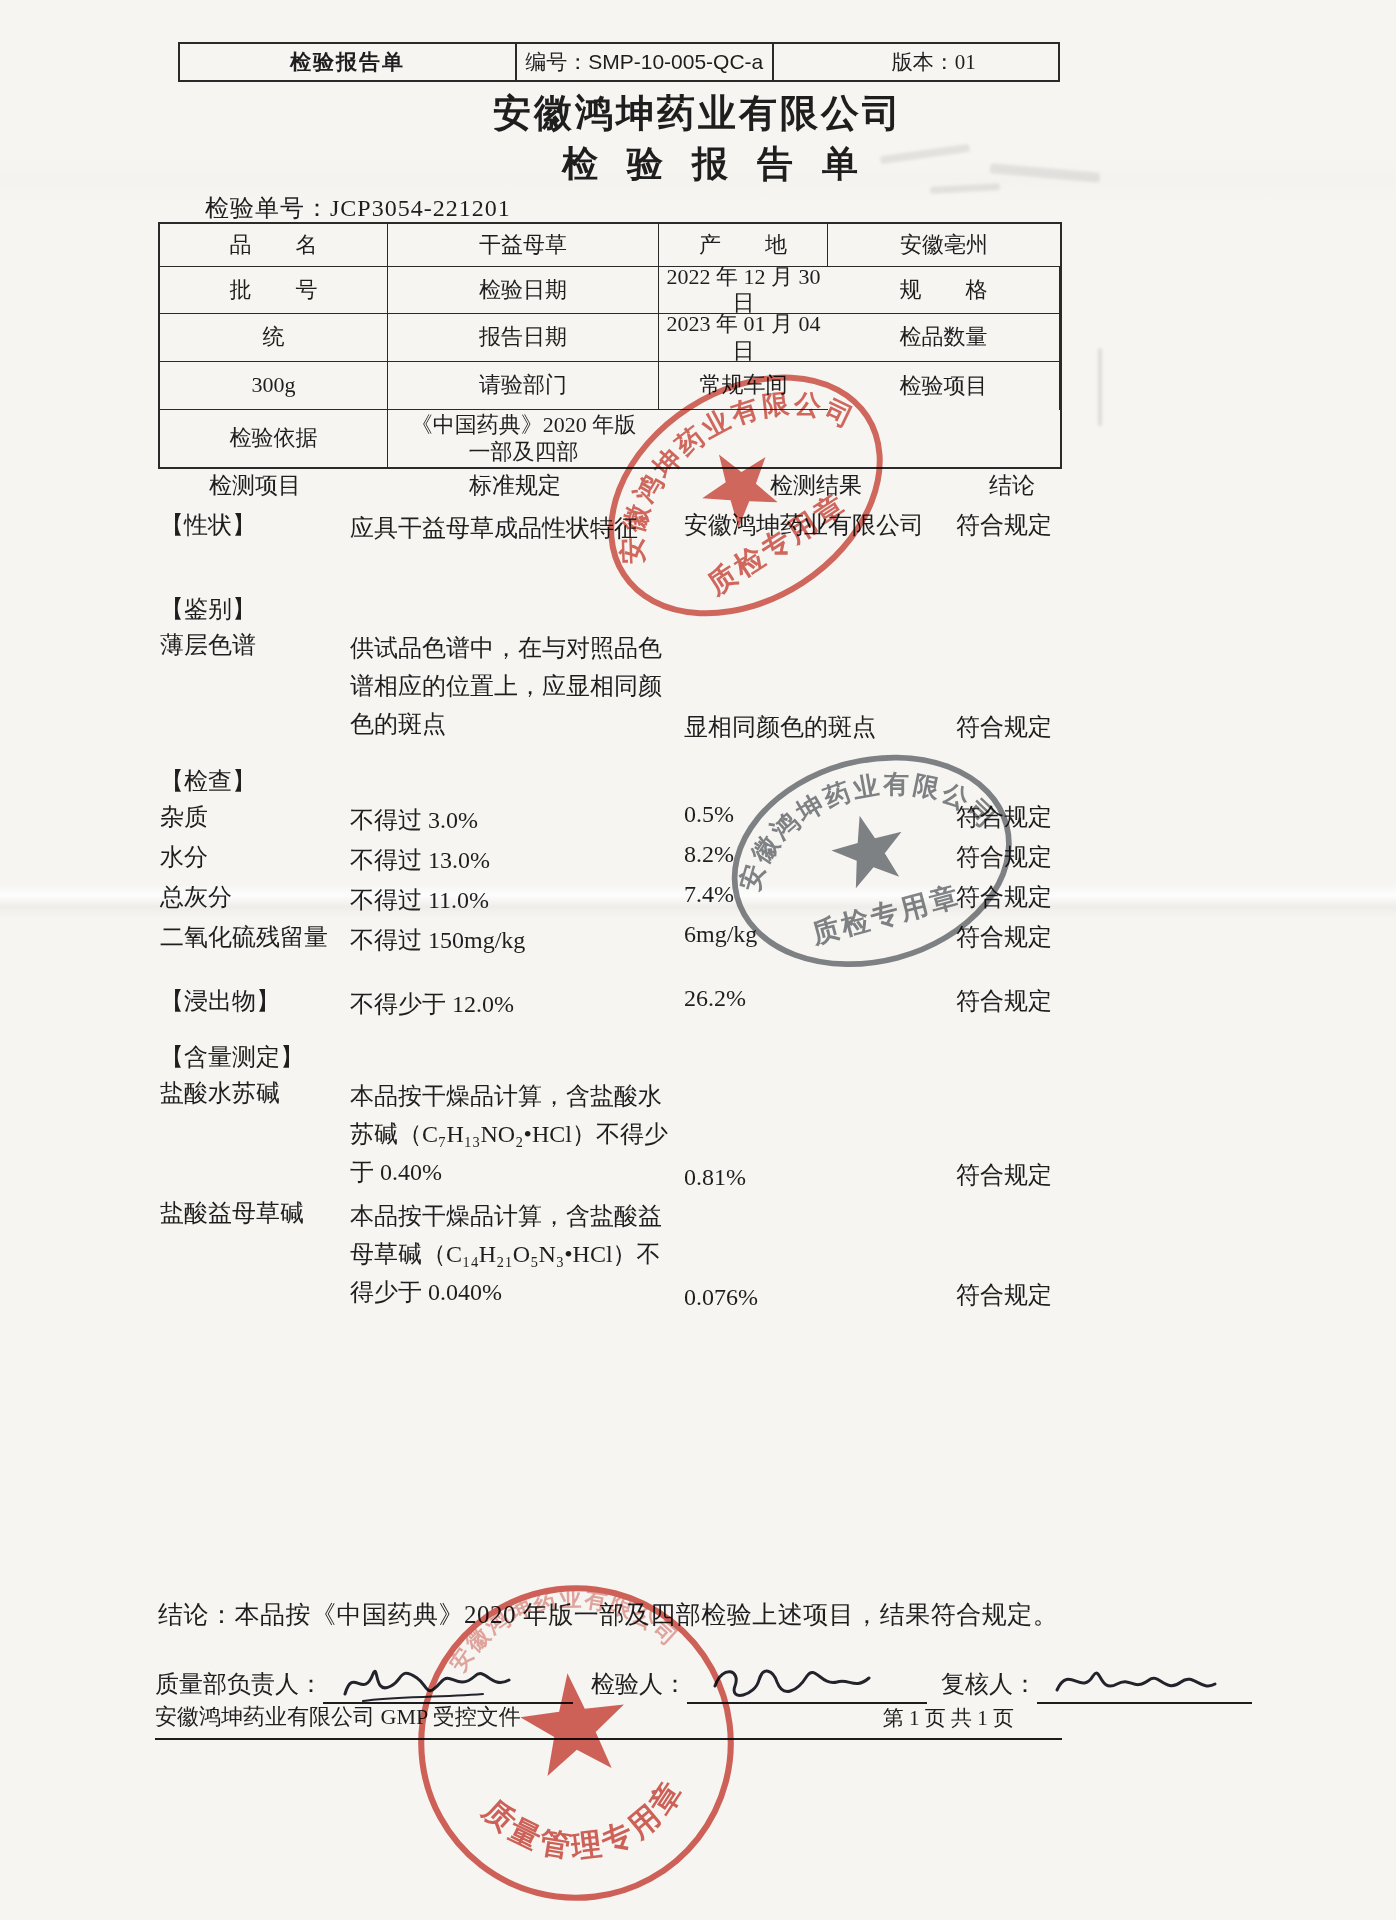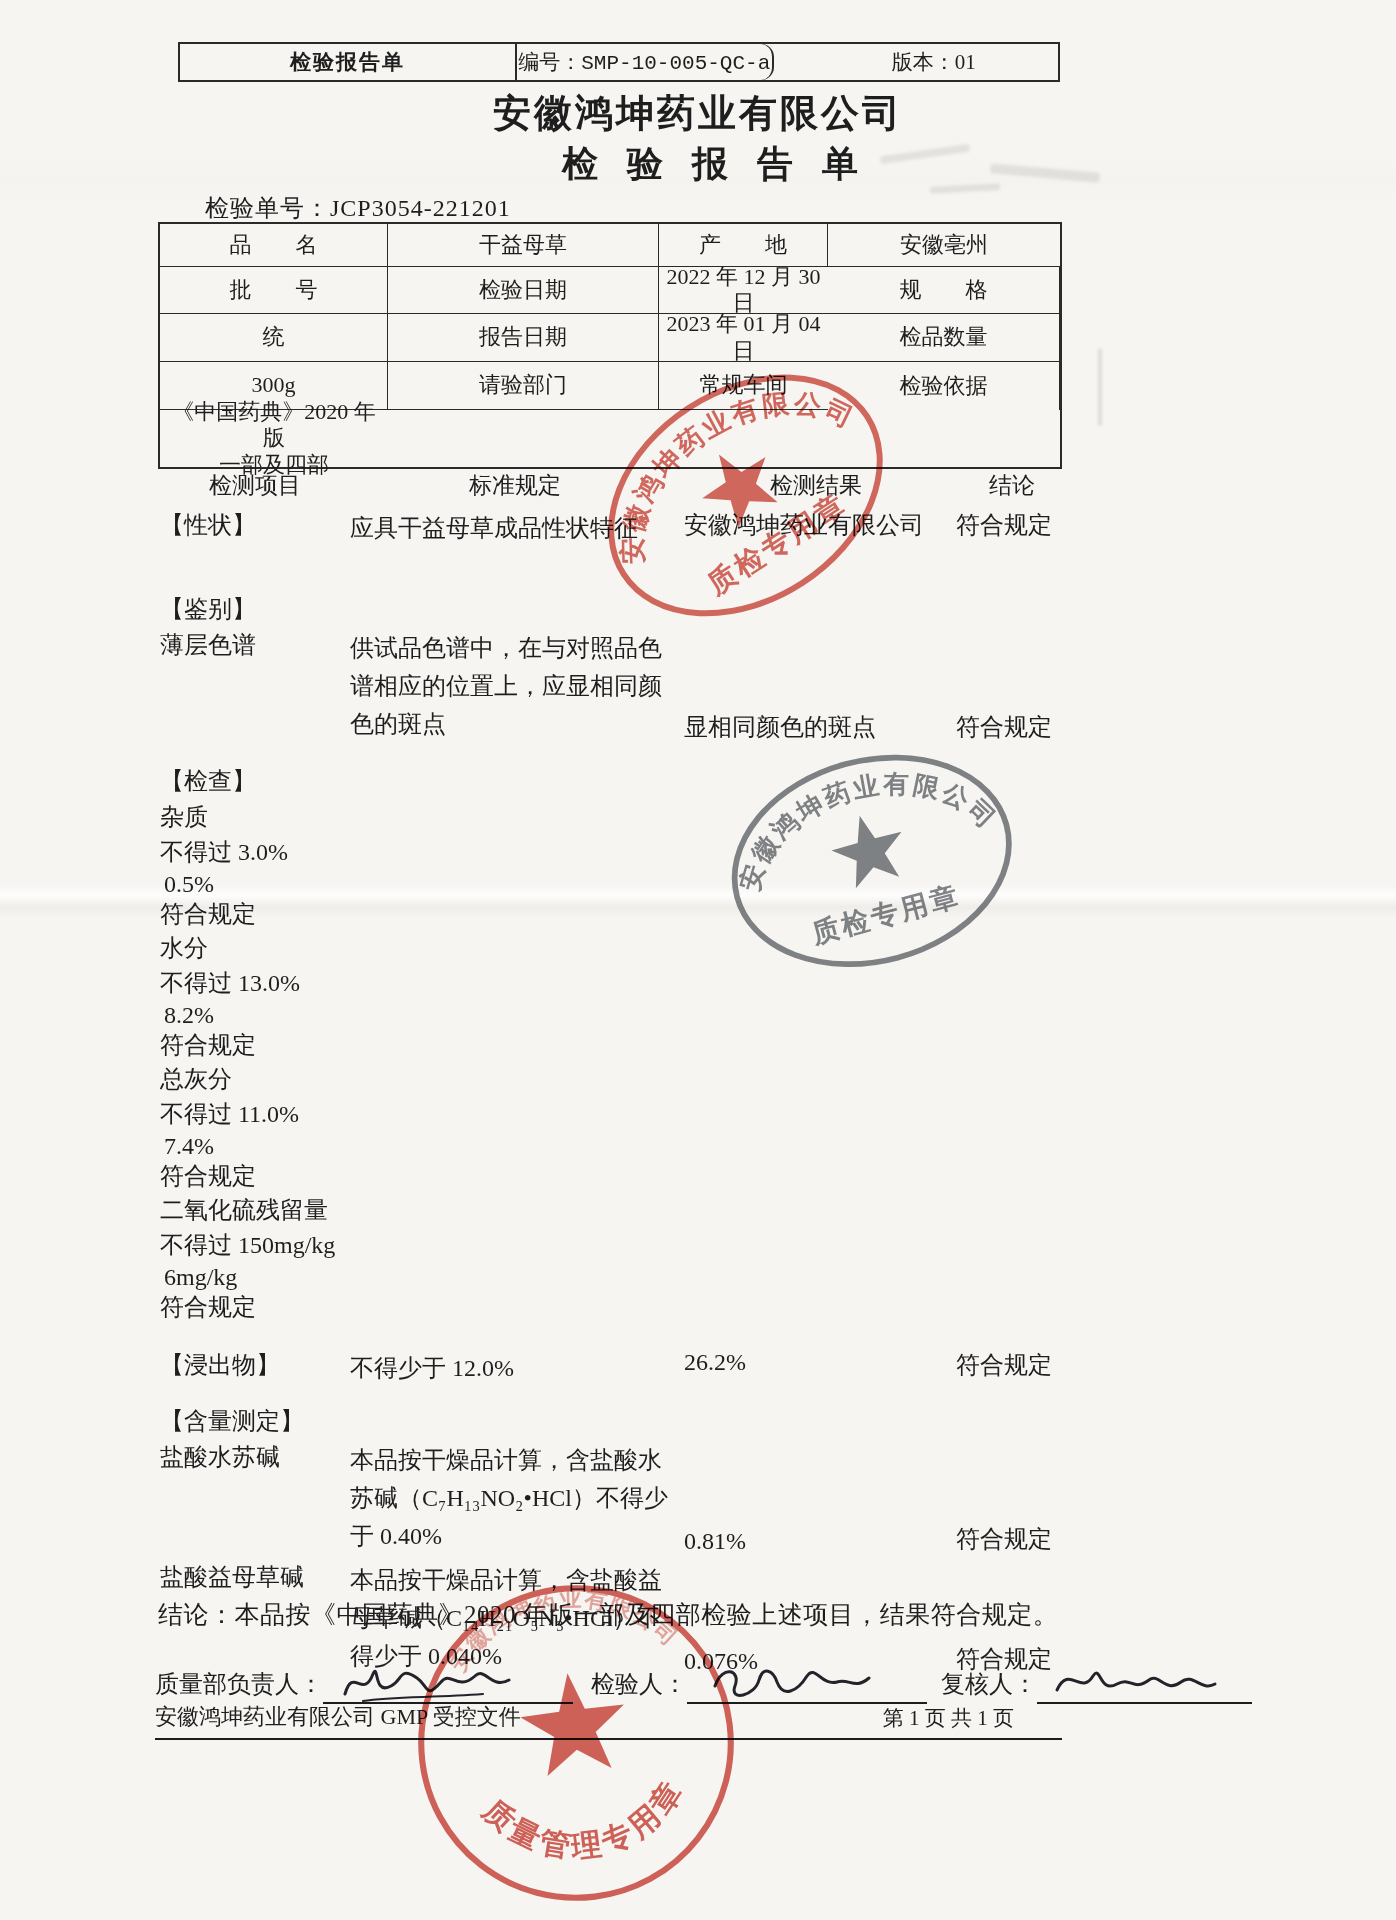--- a/index.html
+++ b/index.html
@@ -14,21 +14,21 @@
   .crease{position:absolute;left:0;width:100%;pointer-events:none;}
   .crease.c1{top:884px;height:34px;background:linear-gradient(#f6f5f200,#ffffffcc,#e4e2de66,#f6f5f200);}
   .crease.c2{top:160px;height:40px;background:linear-gradient(#f6f5f200,#eceae635,#f6f5f200);}
   .smudge{position:absolute;background:#8a8a8a;opacity:.18;border-radius:3px;filter:blur(1.5px);}
 
   
   .hdrbar{position:absolute;left:178px;top:42px;width:882px;height:40px;display:flex;
           border:2px solid #2a2a2a;box-sizing:border-box;font-size:21px;}
   .hdrbar .cell{display:flex;align-items:center;justify-content:center;box-sizing:border-box;height:100%;}
   .hdrbar .c1{width:40%;border-right:2px solid #2a2a2a;font-weight:bold;letter-spacing:2px;}
-  .hdrbar .c2{width:30.5%;border-right:2px solid #2a2a2a;font-family:Liberation Mono, monospace;border-radius:13px;}
+  .hdrbar .c2{width:30.5%;border-right:2px solid #2a2a2a;font-family:Liberation Sans, sans-serif;}
   .hdrbar .c3{width:29.5%;margin-left:36px;}
 
   .company{position:absolute;left:0;top:88px;width:100%;text-align:center;
            font-size:38px;font-weight:bold;letter-spacing:3px;}
   .doctitle{position:absolute;left:17px;top:140px;width:100%;text-align:center;
             font-size:36px;font-weight:bold;letter-spacing:10px;}
   .orderno{position:absolute;left:205px;top:192px;font-size:24px;letter-spacing:1px;}
 
   
   .info{position:absolute;left:158px;top:222px;width:904px;border:2px solid #2a2a2a;
@@ -45,21 +45,21 @@
   
   .results{position:absolute;left:160px;top:470px;width:912px;font-size:24px;}
   .res-head{display:flex;font-size:23px;margin-bottom:8px;}
   .res-head div{text-align:center;}
   .rh1{width:190px;} .rh2{width:330px;} .rh3{width:272px;} .rh4{width:120px;}
   .res-row{display:flex;align-items:flex-start;margin-bottom:6px;}
   .c-item{width:190px;flex:none;}
   .c-std{width:330px;flex:none;line-height:38px;}
   .c-res{width:272px;flex:none;padding-left:4px;}
   .c-ver{width:120px;flex:none;}
-  .res-row.tight{margin-bottom:2px;flex-direction:column;}
+  .res-row.tight{margin-bottom:2px;}
   .res-row .bottom{align-self:flex-end;}
   .sec{margin-top:22px;margin-bottom:4px;font-size:24px;}
   .mt-lg{margin-top:26px;}
   .mt-md{margin-top:18px;}
 
   
   .conclusion{position:absolute;left:158px;top:1598px;width:1100px;font-size:25px;letter-spacing:.5px;}
   .signrow{position:absolute;left:155px;top:1658px;width:910px;display:flex;align-items:flex-end;font-size:24px;}
   .siglabel{flex:none;padding-bottom:4px;}
   .sigline{flex:none;border-bottom:2px solid #1d1d1d;position:relative;height:44px;}
@@ -118,20 +118,21 @@
     <div class="cell">规　　格</div>
     <div class="cell">统</div>
     <div class="cell">报告日期</div>
     <div class="cell last">2023 年 01 月 04 日</div>
 
     <div class="cell">检品数量</div>
     <div class="cell">300g</div>
     <div class="cell">请验部门</div>
     <div class="cell last">常规车间</div>
 
+    <div class="cell bottomrow">检验项目</div>
     <div class="cell bottomrow">检验依据</div>
     <div class="cell bottomrow last">《中国药典》2020 年版
 一部及四部</div>
   </div>
 
   <div class="results">
     <div class="res-head">
       <div class="rh1">检测项目</div>
       <div class="rh2">标准规定</div>
       <div class="rh3">检测结果</div>

